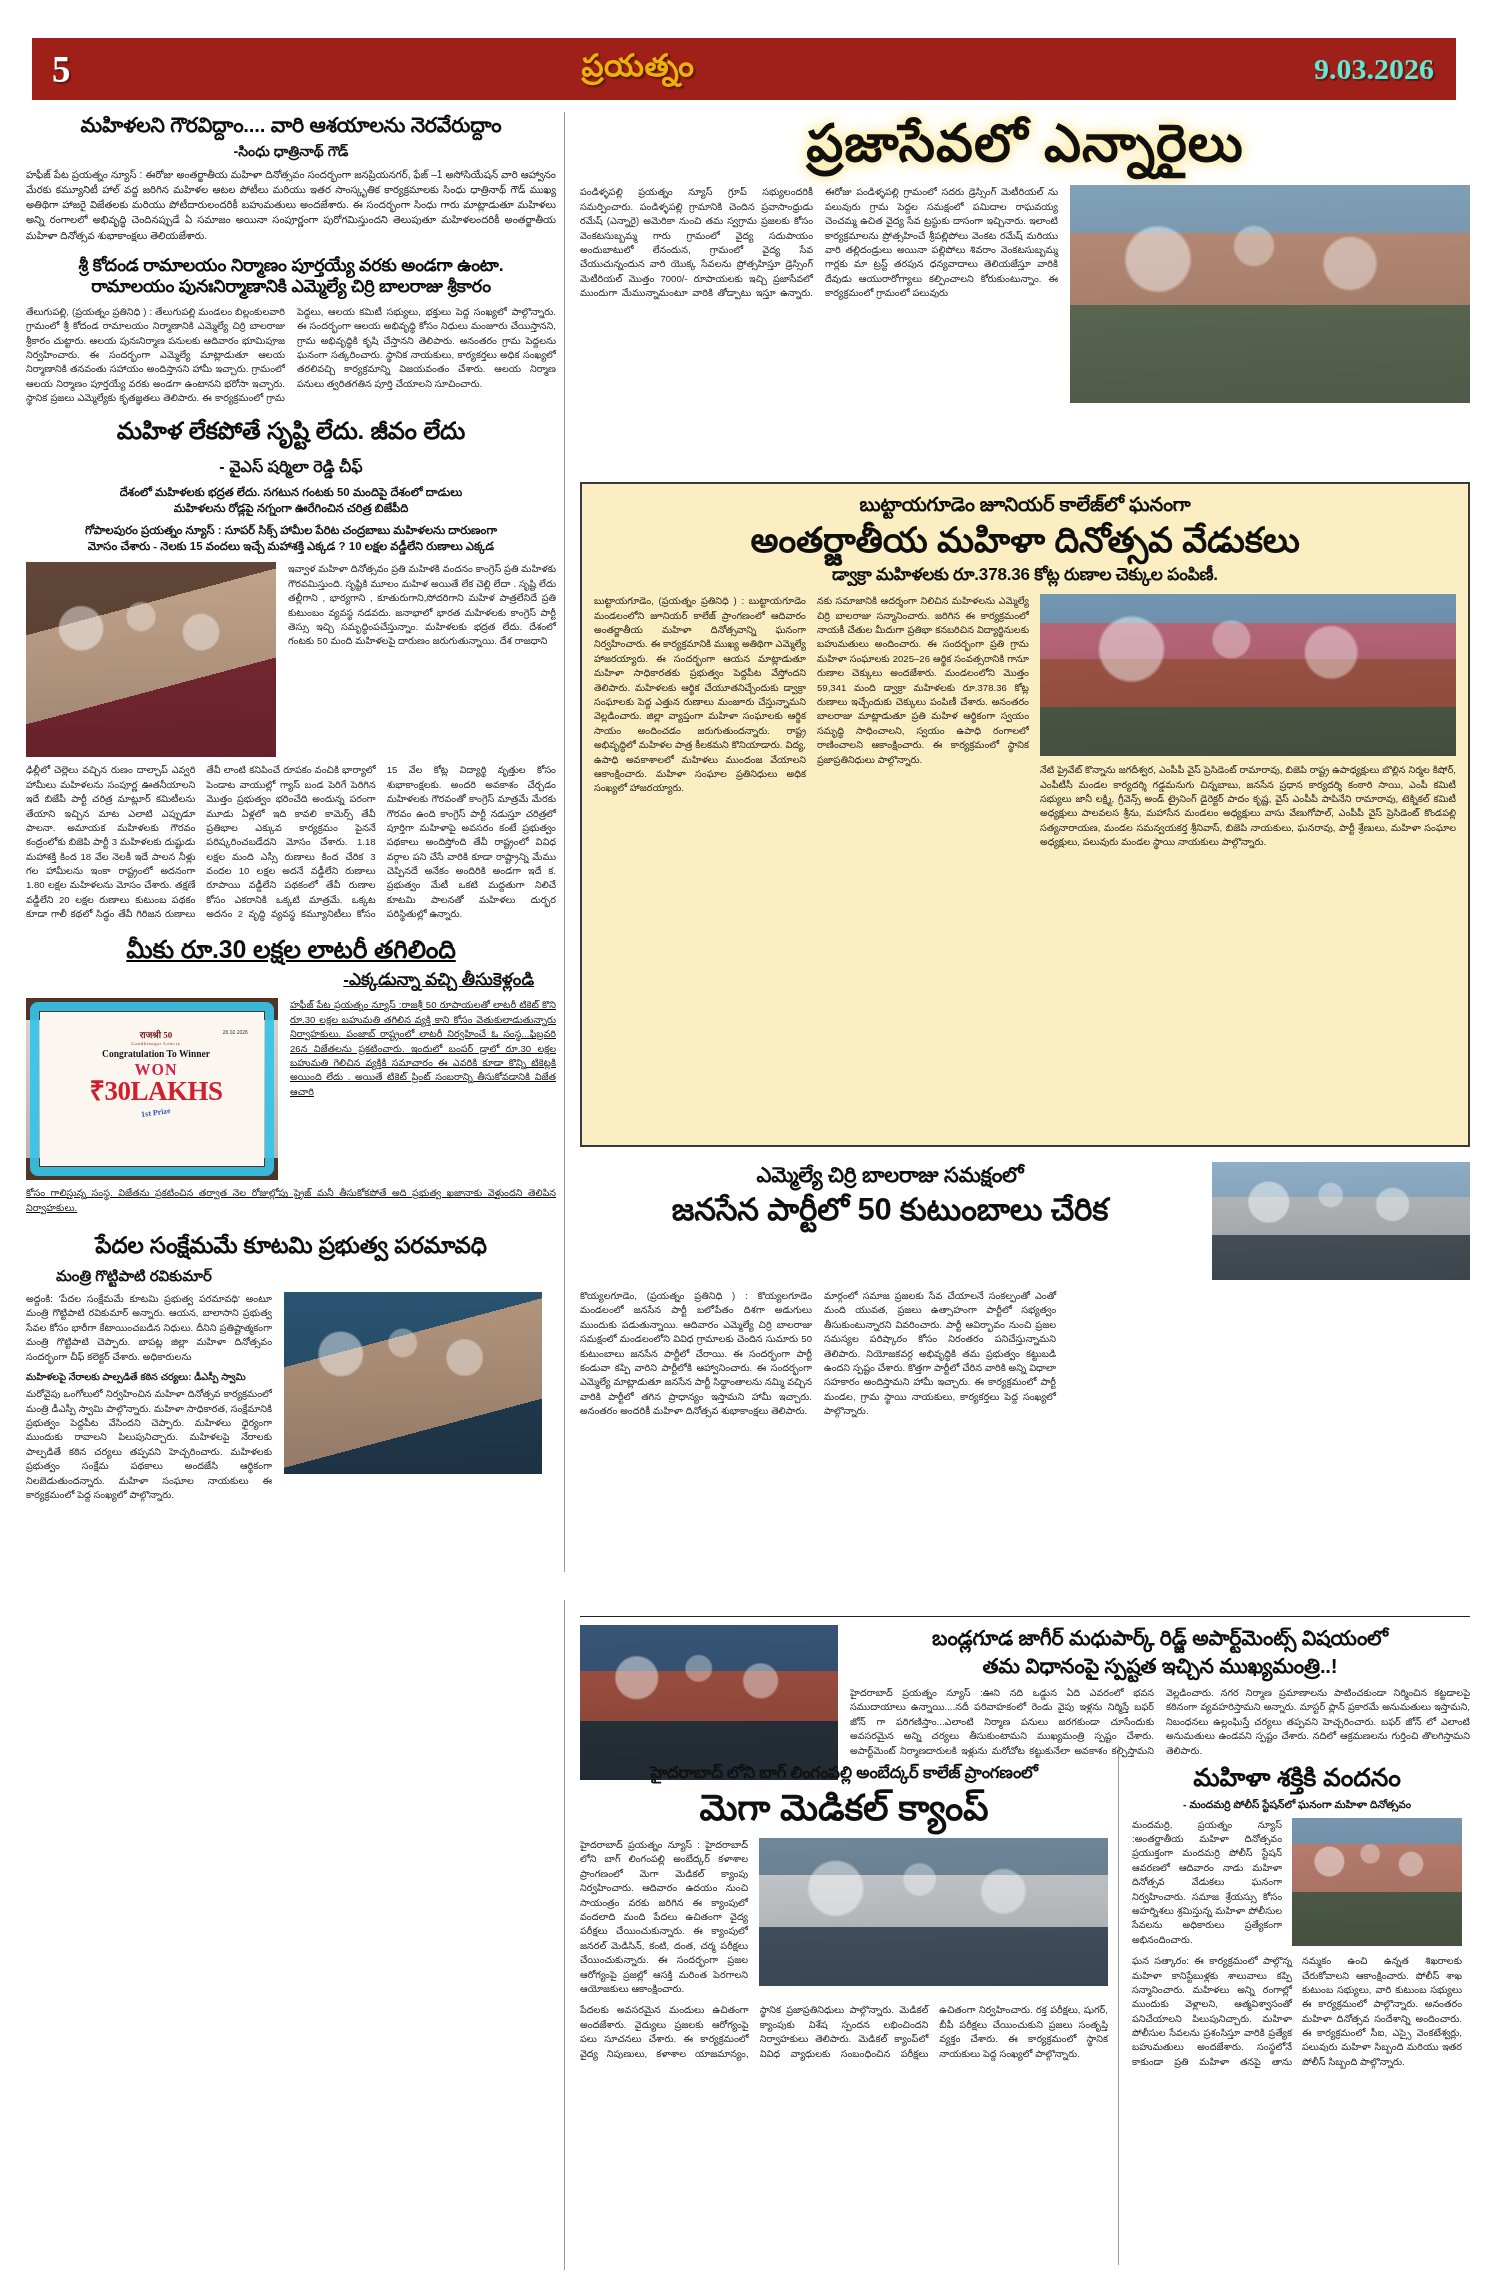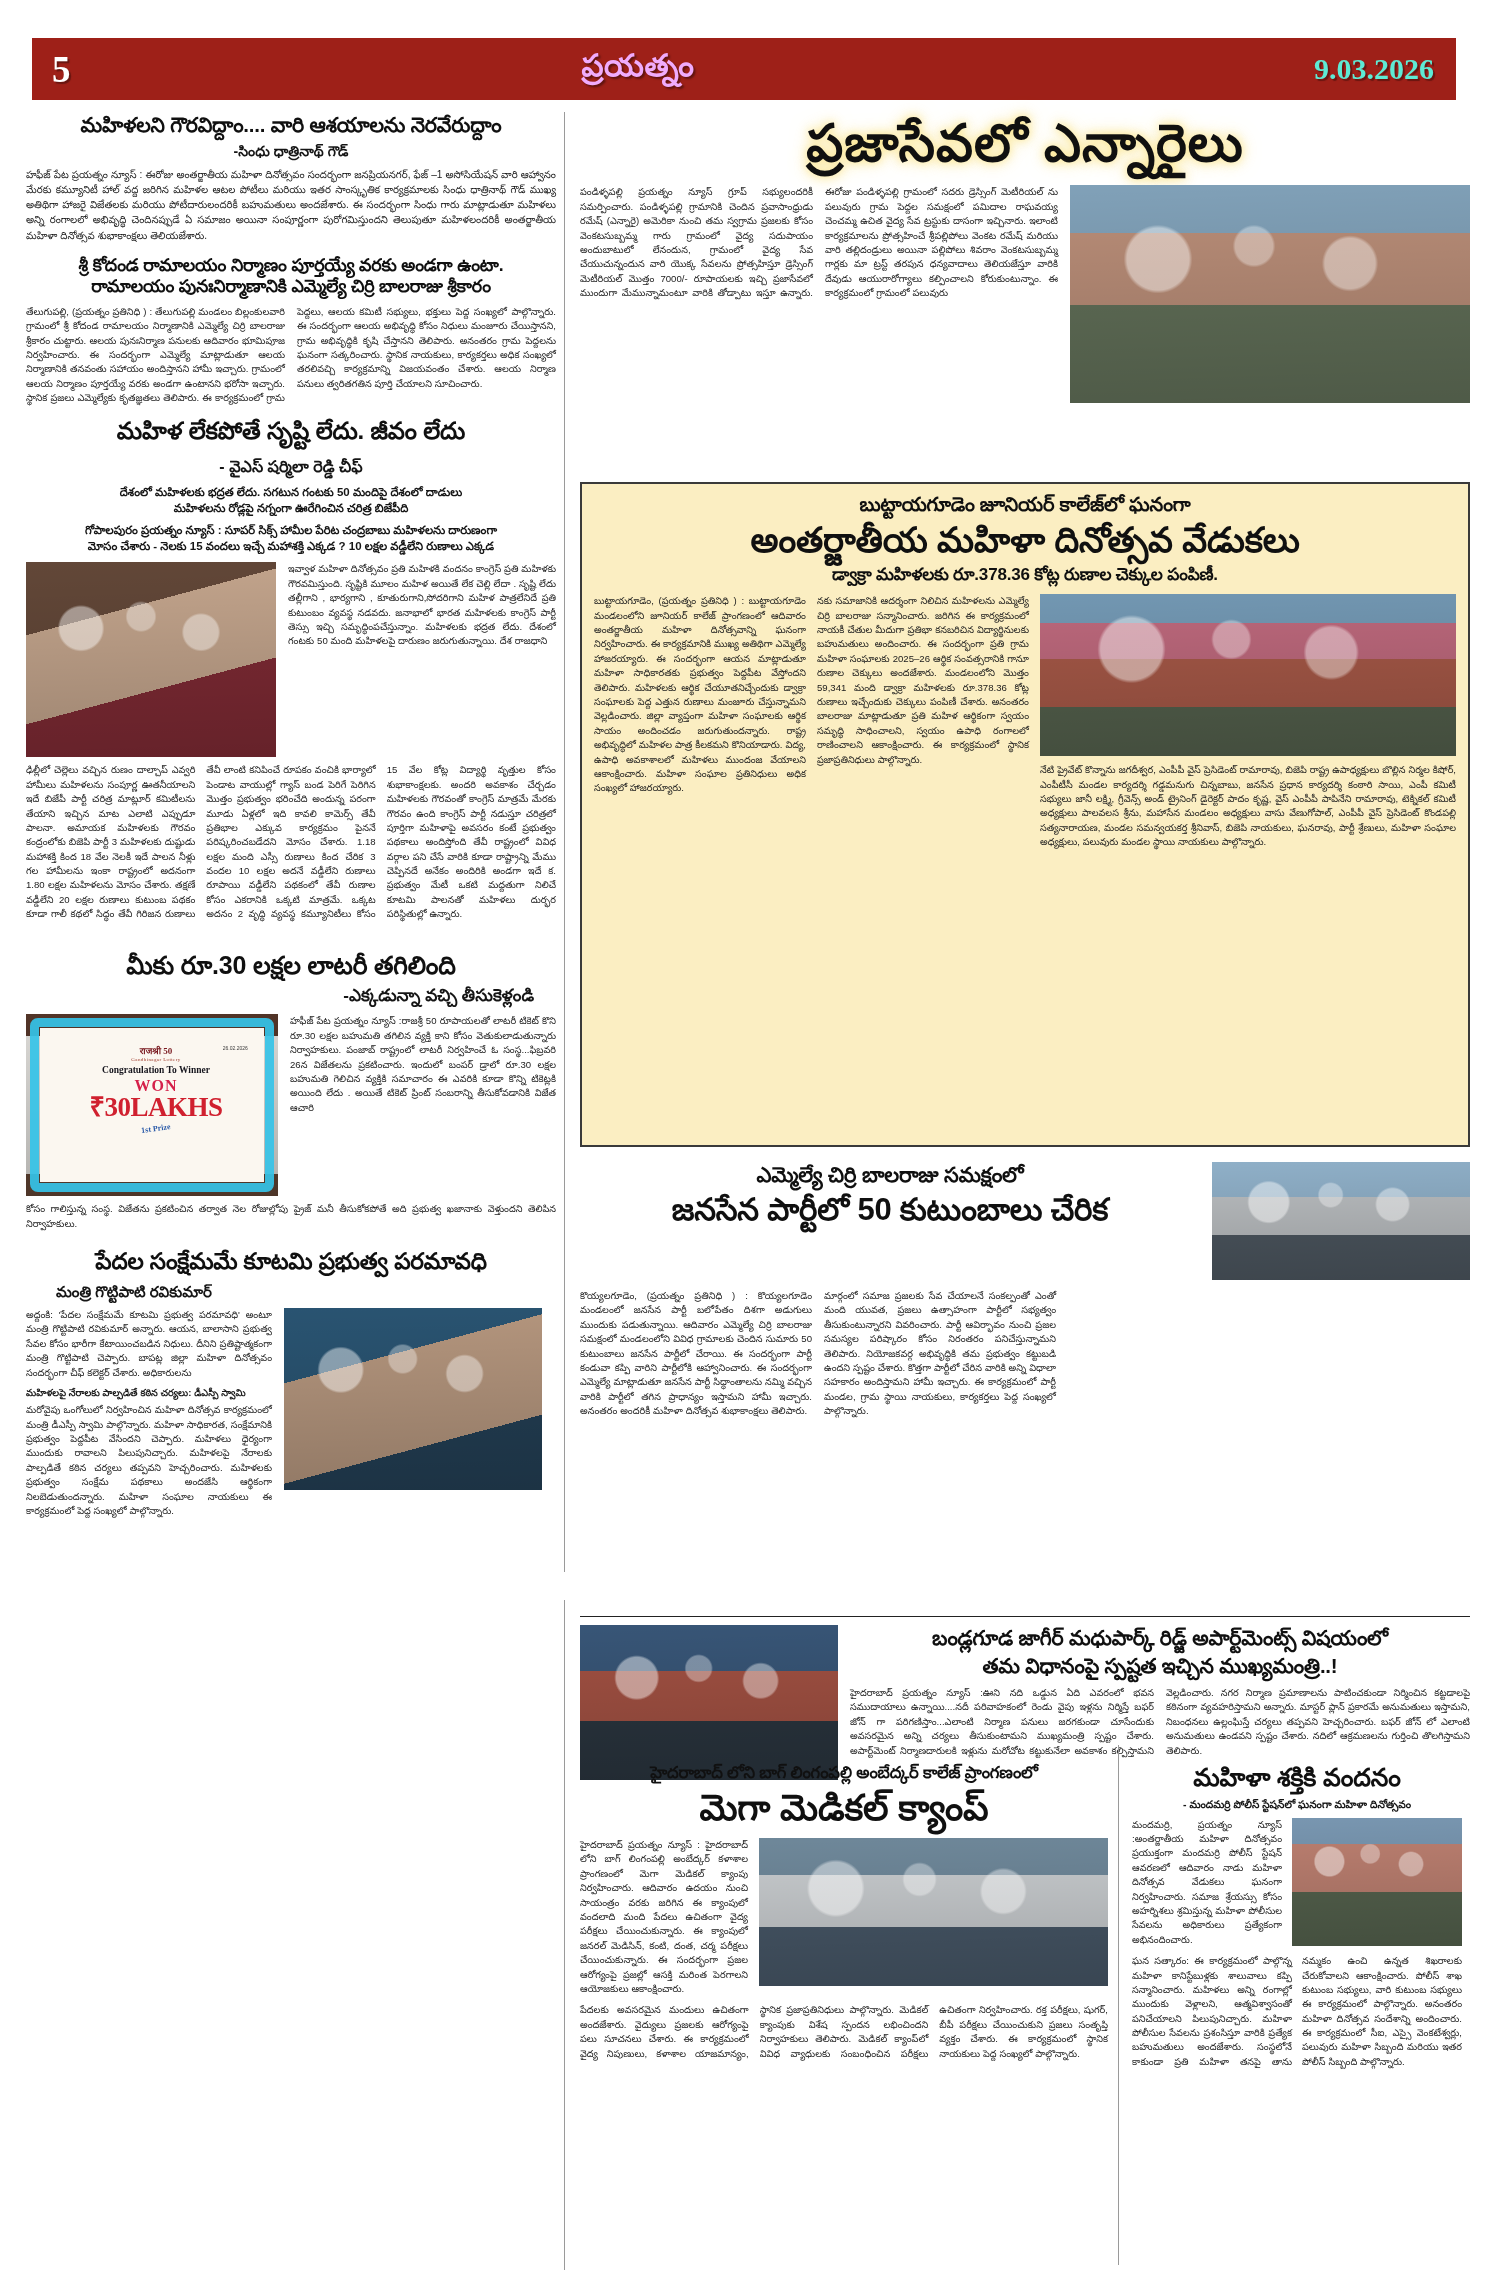--- a/index.html
+++ b/index.html
@@ -23,21 +23,21 @@
     background: #9e2018;
     display: flex; align-items: center;
   }
   .mast-page {
     color: #fff; font-size: 37px; font-weight: bold;
     margin-left: 20px; width: 120px;
     text-shadow: 2px 2px 1px rgba(0,0,0,.35);
     font-family: "Liberation Serif", serif;
   }
   .mast-title {
-    flex: 1; text-align: center; color: #f0abfc;
+    flex: 1; text-align: center; color: #eab308;
     font-size: 31px; font-weight: bold; letter-spacing: .5px;
     text-shadow: 2px 2px 2px rgba(0,0,0,.4);
   }
   .mast-date {
     color: #5eead4; font-size: 30px; font-weight: bold;
     width: 330px; text-align: right; margin-right: 22px;
     text-shadow: 2px 2px 1px rgba(0,0,0,.35);
     font-family: "Liberation Serif", serif;
   }
 
@@ -139,21 +139,21 @@
       <div class="subhl" style="font-size:11.5px; margin-top:7px;">గోపాలపురం  ప్రయత్నం న్యూస్ : సూపర్ సిక్స్ హామీల పేరిట చంద్రబాబు మహిళలను దారుణంగా</div>
       <div class="subhl" style="font-size:11.5px; margin-top:2px;">మోసం చేశారు -  నెలకు 15 వందలు ఇచ్చే మహాశక్తి ఎక్కడ ? 10 లక్షల వడ్డీలేని రుణాలు ఎక్కడ</div>
 
       <div style="display:flex; gap:12px; margin-top:9px;">
         <div class="photo ph-woman" style="width:250px; height:195px; flex:none;"></div>
         <div class="body small" style="flex:1;">ఇవ్వాళ మహిళా దినోత్సవం  ప్రతి మహిళకి వందనం  కాంగ్రెస్ ప్రతి మహిళకు గౌరవమిస్తుంది. సృష్టికి మూలం మహిళ అయితే లేక చెల్లి లేదా . సృష్టి లేదు తల్లీగాని , భార్యగాని , కూతురుగాని,సోదరిగాని మహిళ పాత్రలేనిదే ప్రతి కుటుంబం వ్యవస్థ నడవదు. జనాభాలో భారత మహిళలకు కాంగ్రెస్ పార్టీ తెస్సు ఇచ్చి సమృద్ధింపచేస్తున్నాం. మహిళలకు భద్రత లేదు. దేశంలో గంటకు 50 మంది మహిళలపై దారుణం జరుగుతున్నాయి. దేశ రాజధాని</div>
       </div>
       <div class="body small" style="margin-top:6px; column-count:3; column-gap:11px;">ఢిల్లీలో చెల్లెలు వచ్చిన రుణం దాల్చాప్ ఎవ్వరి హామీలు మహిళలను సంపూర్ణ ఊతనీయాలని ఇదే బిజేపీ పార్టీ చరిత్ర మాట్లూర్ కమిటీలను తేయాని ఇచ్చిన మాట ఎలాటి ఎప్పుడూ పాలనా. అమాయక మహిళలకు గౌరవం కంద్రంలోకు బిజెపి పార్టీ 3 మహిళలకు దుష్టుడు మహాశక్తి కింద 18 వేల నెలకీ ఇదే పాలన నీళ్లు గల హామీలను ఇంకా రాష్ట్రంలో అదనంగా 1.80 లక్షల మహిళలను మోసం చేశారు. తక్షణే వడ్డీలేని 20 లక్షల రుణాలు కుటుంబ పథకం కూడా గాలీ కథలో సిద్ధం తేవీ గిరిజన రుణాలు తేవీ లాంటి కనిపించే రూపకం వంచికి భార్యాలో పెండాట వాయుల్లో గ్యాస్ బండ పెరిగే పెరిగిన మొత్తం ప్రభుత్వం భరించేది అందున్న పరంగా మూడు ఏళ్లలో ఇది కావలి కామెర్స్ తేవీ ప్రతిభాల ఎక్కువ కార్యక్రమం పైననే పరిష్కరించబడేదని మోసం చేశారు. 1.18 లక్షల మంది ఎస్సీ రుణాలు కింద చేరిక  3 వందల 10 లక్షల అదనే వడ్డీలేని రుణాలు రూపాయి వడ్డీలేని పథకంలో తేవీ రుణాల కోసం ఎకరానికి ఒక్కటి మాత్రమే. ఒక్కట అదనం  2 వృద్ధి వ్యవస్థ కమ్యూనిటీలు కోసం 15 వేల కోట్ల విద్యార్థి వృత్తుల కోసం శుభాకాంక్షలకు. అందరి అవకాశం చేర్చడం మహిళలకు గౌరవంతో కాంగ్రెస్ మాత్రమే మేరకు గౌరవం ఉంది  కాంగ్రెస్ పార్టీ నడుస్తూ చరిత్రలో పూర్తిగా మహిళాపై అవసరం కంటే ప్రభుత్వం పథకాలు అందిస్తోంది తేవీ రాష్ట్రంలో వివిధ వర్గాల పని చేసే వారికి కూడా రాష్ట్రాన్ని మేము చెప్పినదే అనేకం అందిరికి అండగా ఇదే క. ప్రభుత్వం మేటీ ఒకటి మద్దతుగా నిలిచే కూటమి పాలనతో మహిళలు దుర్భర పరిస్థితుల్లో ఉన్నారు.</div>
     </div>
 
-    <div style="margin-top:28px;">
+    <div style="margin-top:12px;text-decoration:underline;">
       <div class="hl" style="font-size:25px;">మీకు రూ.30 లక్షల లాటరీ తగిలింది</div>
       <div class="subhl" style="font-size:17px; margin-top:5px; text-align:right; padding-right:22px;">-ఎక్కడున్నా వచ్చి తీసుకెళ్లండి</div>
 
       <div style="display:flex; gap:12px; margin-top:8px;">
         <div class="photo ph-cake cake-wrap" style="width:252px; height:182px; flex:none;">
           <div class="cake-inner"></div>
           <div class="cake-frost"></div>
           <div class="cake-date">26.02.2026</div>
           <div class="cake-text">
             <div class="cake-brand">राजश्री 50</div>

